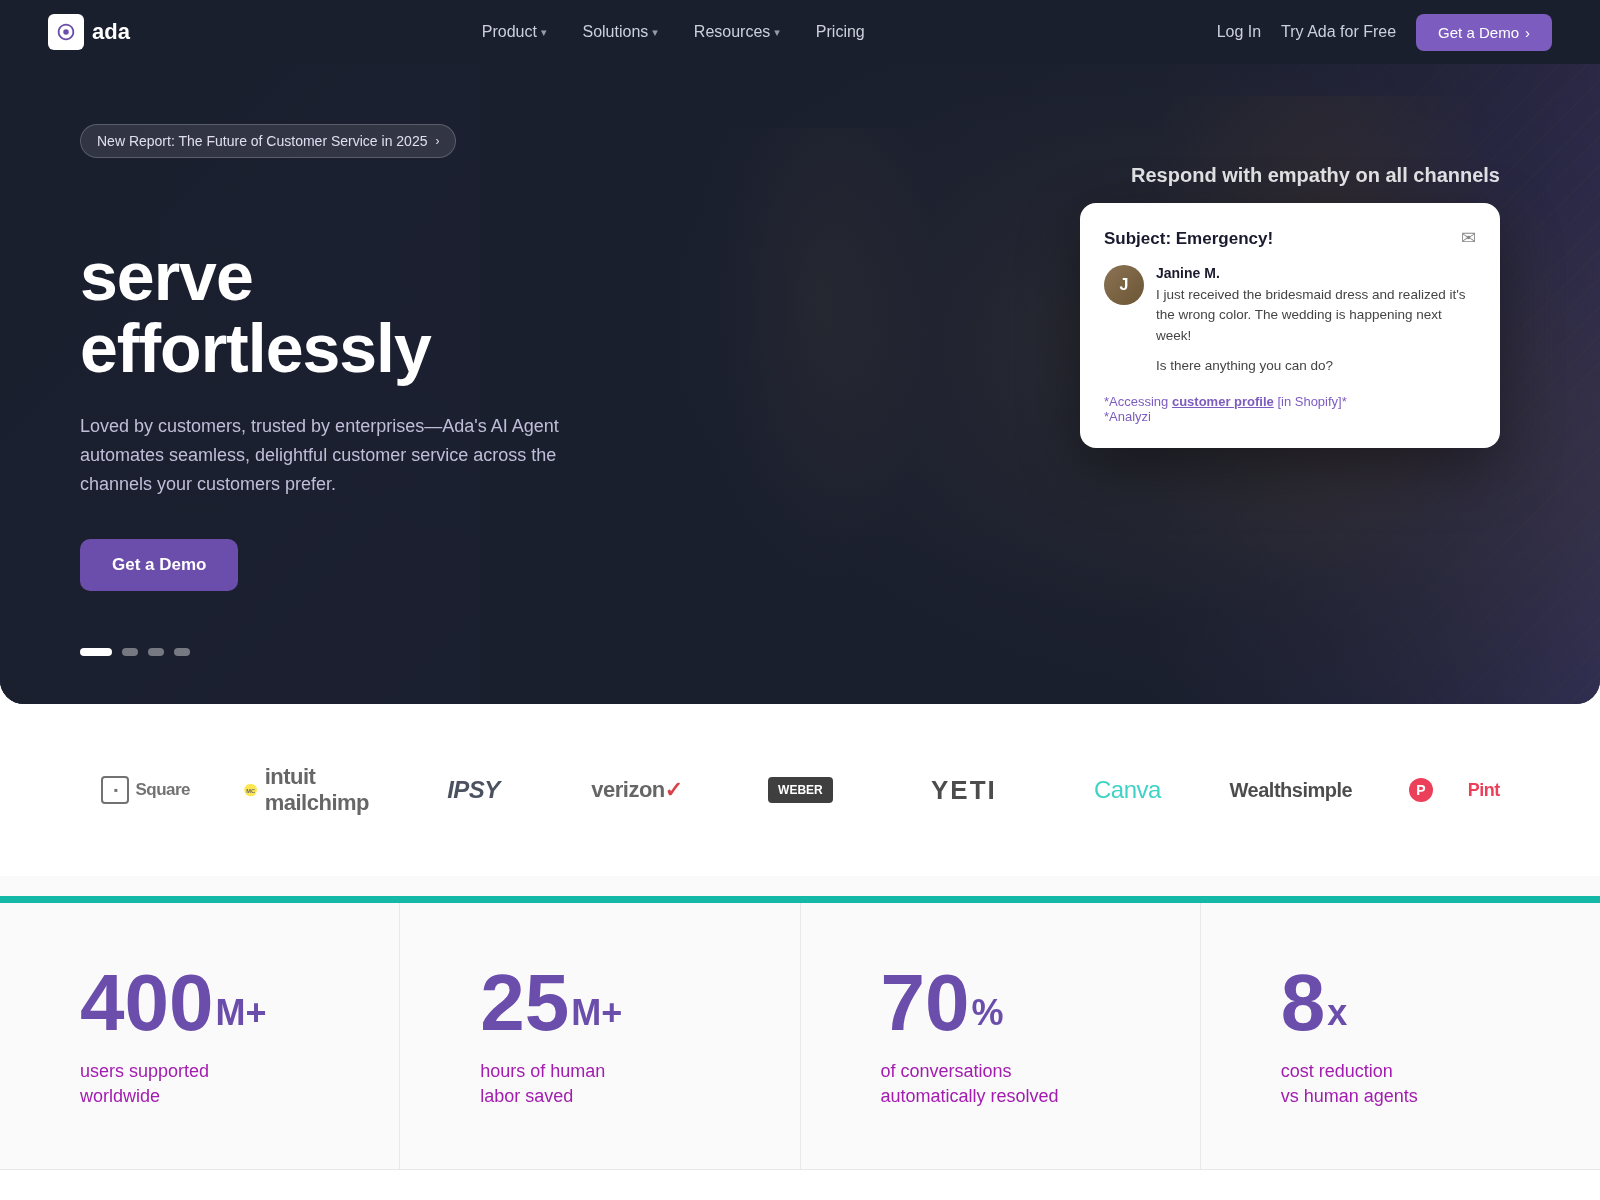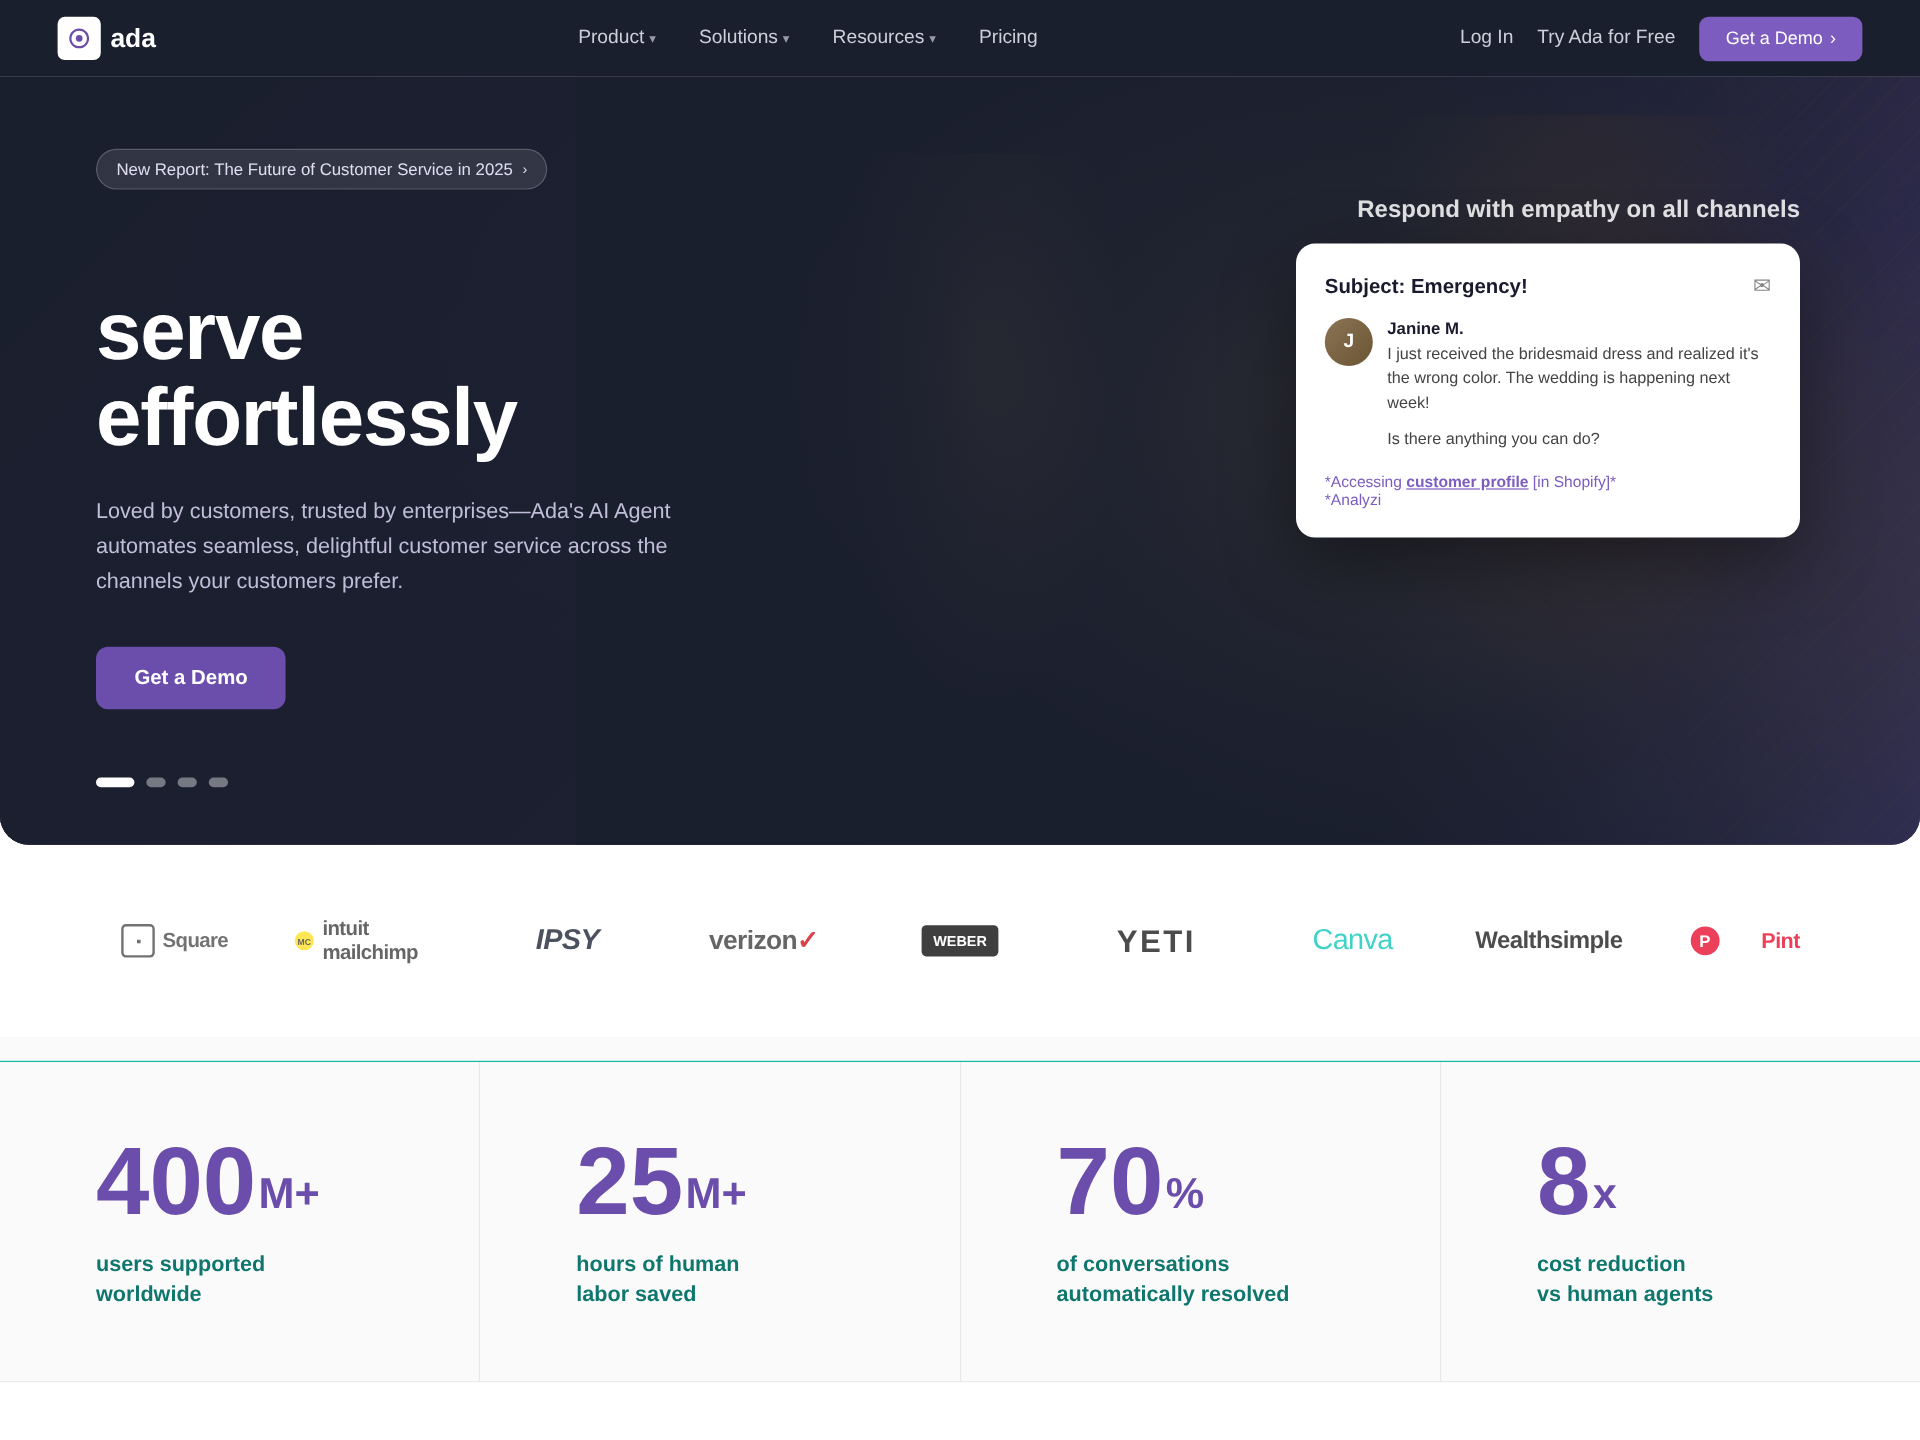--- a/index.html
+++ b/index.html
@@ -339,21 +339,21 @@
       font-size: 14px; font-weight: 700;
     }
 
     
     .stats-section {
       padding: 20px 0 0 0;
       background: #fafafa;
     }
     .stats-row {
       display: flex;
-      border-top: 1px solid #14b8a6;
+      border-top: 7px solid #14b8a6;
       border-bottom: 1px solid #e8e8e8;
       align-items: flex-end;
     }
     .stat-item {
       flex: 1;
       padding: 60px 40px 60px 80px;
       border-right: 1px solid #e8e8e8;
     }
     .stat-item:last-child { border-right: none; }
     .stat-number {
@@ -363,22 +363,22 @@
       line-height: 1;
       display: flex;
       align-items: flex-end;
       gap: 2px;
       margin-bottom: 16px;
     }
     .stat-number .main-num { font-size: 80px; }
     .stat-number .suffix { font-size: 36px; font-weight: 700; padding-bottom: 12px; color: #6b4dab; }
     .stat-label {
       font-size: 18px;
-      color: #0f766e;
-      font-weight: 700;
+      color: #a21caf;
+      font-weight: 400;
       line-height: 1.4;
     }
   </style>
 </head>
 <body>
 
 <nav>
   <div class="nav-logo">
     <div class="nav-logo-icon">
       <svg viewBox="0 0 24 24" fill="none" xmlns="http://www.w3.org/2000/svg">
@@ -481,21 +481,21 @@
         <span>Square</span>
       </span>
     </div>
 
     <div class="logo-item">
       <div class="logo-mailchimp">
         <svg width="22" height="22" viewBox="0 0 24 24">
           <circle cx="12" cy="12" r="10" fill="#FFE01B"></circle>
           <text x="12" y="16" text-anchor="middle" font-size="9" font-weight="bold" fill="#333">MC</text>
         </svg>
-        <span class="logo-text" style="font-size:17px;">intuit mailchimp</span>
+        <span class="logo-text" style="font-size:22px;">intuit mailchimp</span>
       </div>
     </div>
 
     <div class="logo-item">
       <span class="logo-ipsy logo-text">IPSY</span>
     </div>
 
     <div class="logo-item">
       <span class="logo-verizon logo-text">verizon<span class="logo-verizon-check">✓</span></span>
     </div>

